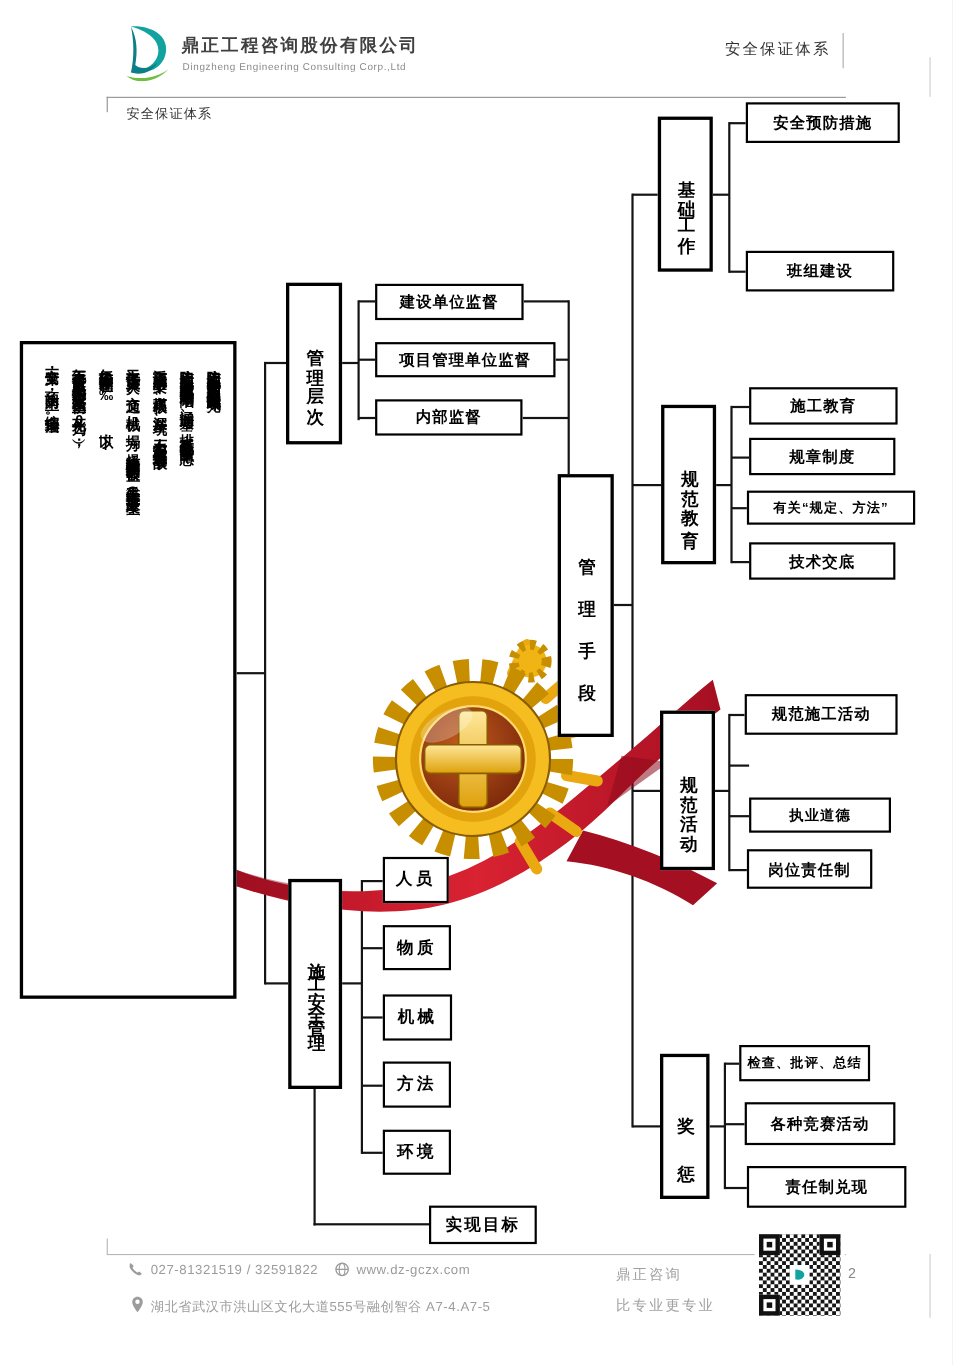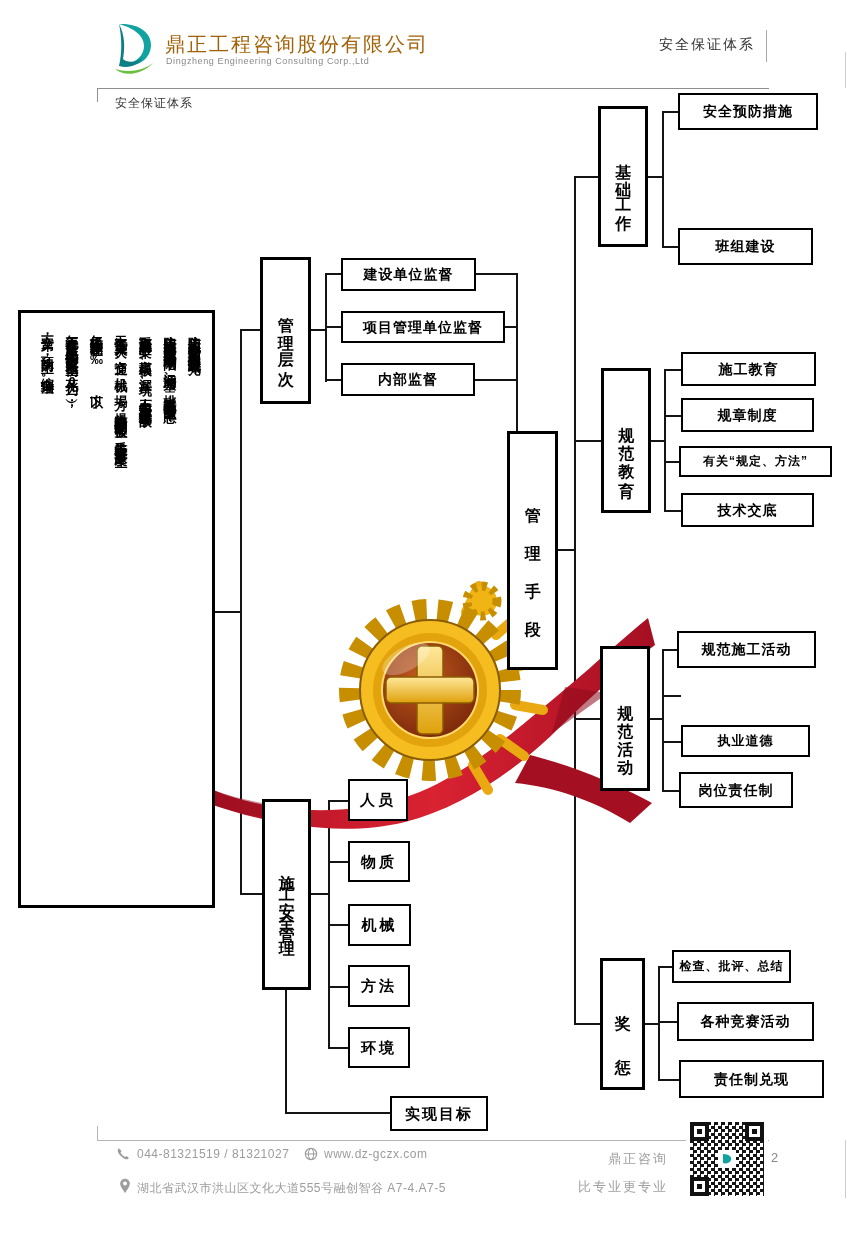--- a/index.html
+++ b/index.html
@@ -15,28 +15,28 @@
   .vt{writing-mode:vertical-rl;text-orientation:upright;font-size:16px;font-weight:bold;}
   
   .policy{position:absolute;left:18px;top:310px;width:197px;height:598px;border:3px solid #000;
           background:#fff;z-index:4;box-sizing:border-box;padding:12px 6px;}
   .policy-text{writing-mode:vertical-rl;text-orientation:upright;height:100%;width:100%;
                font-size:13px;font-weight:600;color:#000;}
   .pl{line-height:24.5px;letter-spacing:1.5px;}
   
   .rule{position:absolute;height:1px;background:#8f8f8f;}
   .vline{position:absolute;width:1px;background:#aaa;}
-  .co-zh{position:absolute;left:165px;top:31px;font-size:20px;font-weight:normal;color:#a16207;letter-spacing:2px;}
+  .co-zh{position:absolute;left:165px;top:31px;font-size:16px;font-weight:bold;color:#404040;letter-spacing:2px;}
   .co-en{position:absolute;left:166px;top:56px;font-size:9px;color:#8a8a8a;letter-spacing:0.6px;}
   .hdr-title{position:absolute;left:659px;top:36px;font-size:14px;letter-spacing:2px;color:#333;}
   .page-title{position:absolute;left:115px;top:95px;font-size:12px;color:#333;letter-spacing:1px;}
   .badge{position:absolute;left:210px;top:575px;z-index:2;}
   .ft-text{position:absolute;font-size:12px;color:#9c9c9c;letter-spacing:0.5px;}
   .ft-icon{position:absolute;z-index:2;}
-  .brand{position:absolute;font-size:13px;color:#a0a0a0;text-align:right;letter-spacing:2px;}
+  .brand{position:absolute;font-size:13px;color:#a0a0a0;letter-spacing:2px;}
   .pagenum{position:absolute;left:771px;top:1150px;font-size:13px;color:#888;}
   
   .qr{position:absolute;left:686px;top:1118px;width:82px;height:82px;background:#fff;padding:4px;box-sizing:border-box;z-index:4;}
   .qr-inner{position:relative;width:100%;height:100%;
             background:repeating-conic-gradient(#161616 0% 25%, #ffffff 0% 50%) 0 0/7px 7px;}
   .finder{position:absolute;width:19px;height:19px;border:4px solid #111;background:#fff;box-sizing:border-box;}
   .finder i{position:absolute;left:3px;top:3px;width:5px;height:5px;background:#111;display:block;}
   .f-tl{left:0;top:0;} .f-tr{right:0;top:0;} .f-bl{left:0;bottom:0;}
   .qr-logo{position:absolute;left:28px;top:28px;width:18px;height:18px;background:#fff;
            display:flex;align-items:center;justify-content:center;}
@@ -253,21 +253,21 @@
       <span>实现目标</span>
     </div>
 
   <div class="rule" style="left:97px;top:1140px;width:672px;background:#b5b5b5"></div>
   <div class="vline" style="left:97px;top:1126px;height:14px;background:#b5b5b5"></div>
   <div class="vline" style="left:845px;top:1140px;height:58px;background:#ccc"></div>
 
   <svg class="ft-icon" style="left:116px;top:1147px" width="14" height="14" viewBox="0 0 14 14">
     <path d="M2.8 1.2 C1.6 2.3 1.3 4.2 2.6 6.3 C4 8.6 6.6 11 9 12 C10.8 12.7 12.2 12.3 12.9 11 L10.6 8.9 L9.1 9.9 C7.7 9.3 5.2 7 4.5 5.4 L5.6 4 Z" fill="#9c9c9c"></path>
   </svg>
-  <div class="ft-text" style="left:137px;top:1147px">044-81321519 / 81321027</div>
+  <div class="ft-text" style="left:137px;top:1147px">027-81321519 / 32591822</div>
 
   <svg class="ft-icon" style="left:304px;top:1147px" width="14" height="14" viewBox="0 0 14 14">
     <circle cx="7" cy="7" r="5.6" fill="none" stroke="#9c9c9c" stroke-width="1.2"></circle>
     <ellipse cx="7" cy="7" rx="2.6" ry="5.6" fill="none" stroke="#9c9c9c" stroke-width="1"></ellipse>
     <line x1="1.4" y1="7" x2="12.6" y2="7" stroke="#9c9c9c" stroke-width="1"></line>
   </svg>
   <div class="ft-text" style="left:324px;top:1147px">www.dz-gczx.com</div>
 
   <svg class="ft-icon" style="left:119px;top:1178px" width="12" height="16" viewBox="0 0 12 16">
     <path d="M6 0.8 C3.2 0.8 1.2 3 1.2 5.6 C1.2 9 6 15 6 15 C6 15 10.8 9 10.8 5.6 C10.8 3 8.8 0.8 6 0.8 Z" fill="#9c9c9c"></path>

